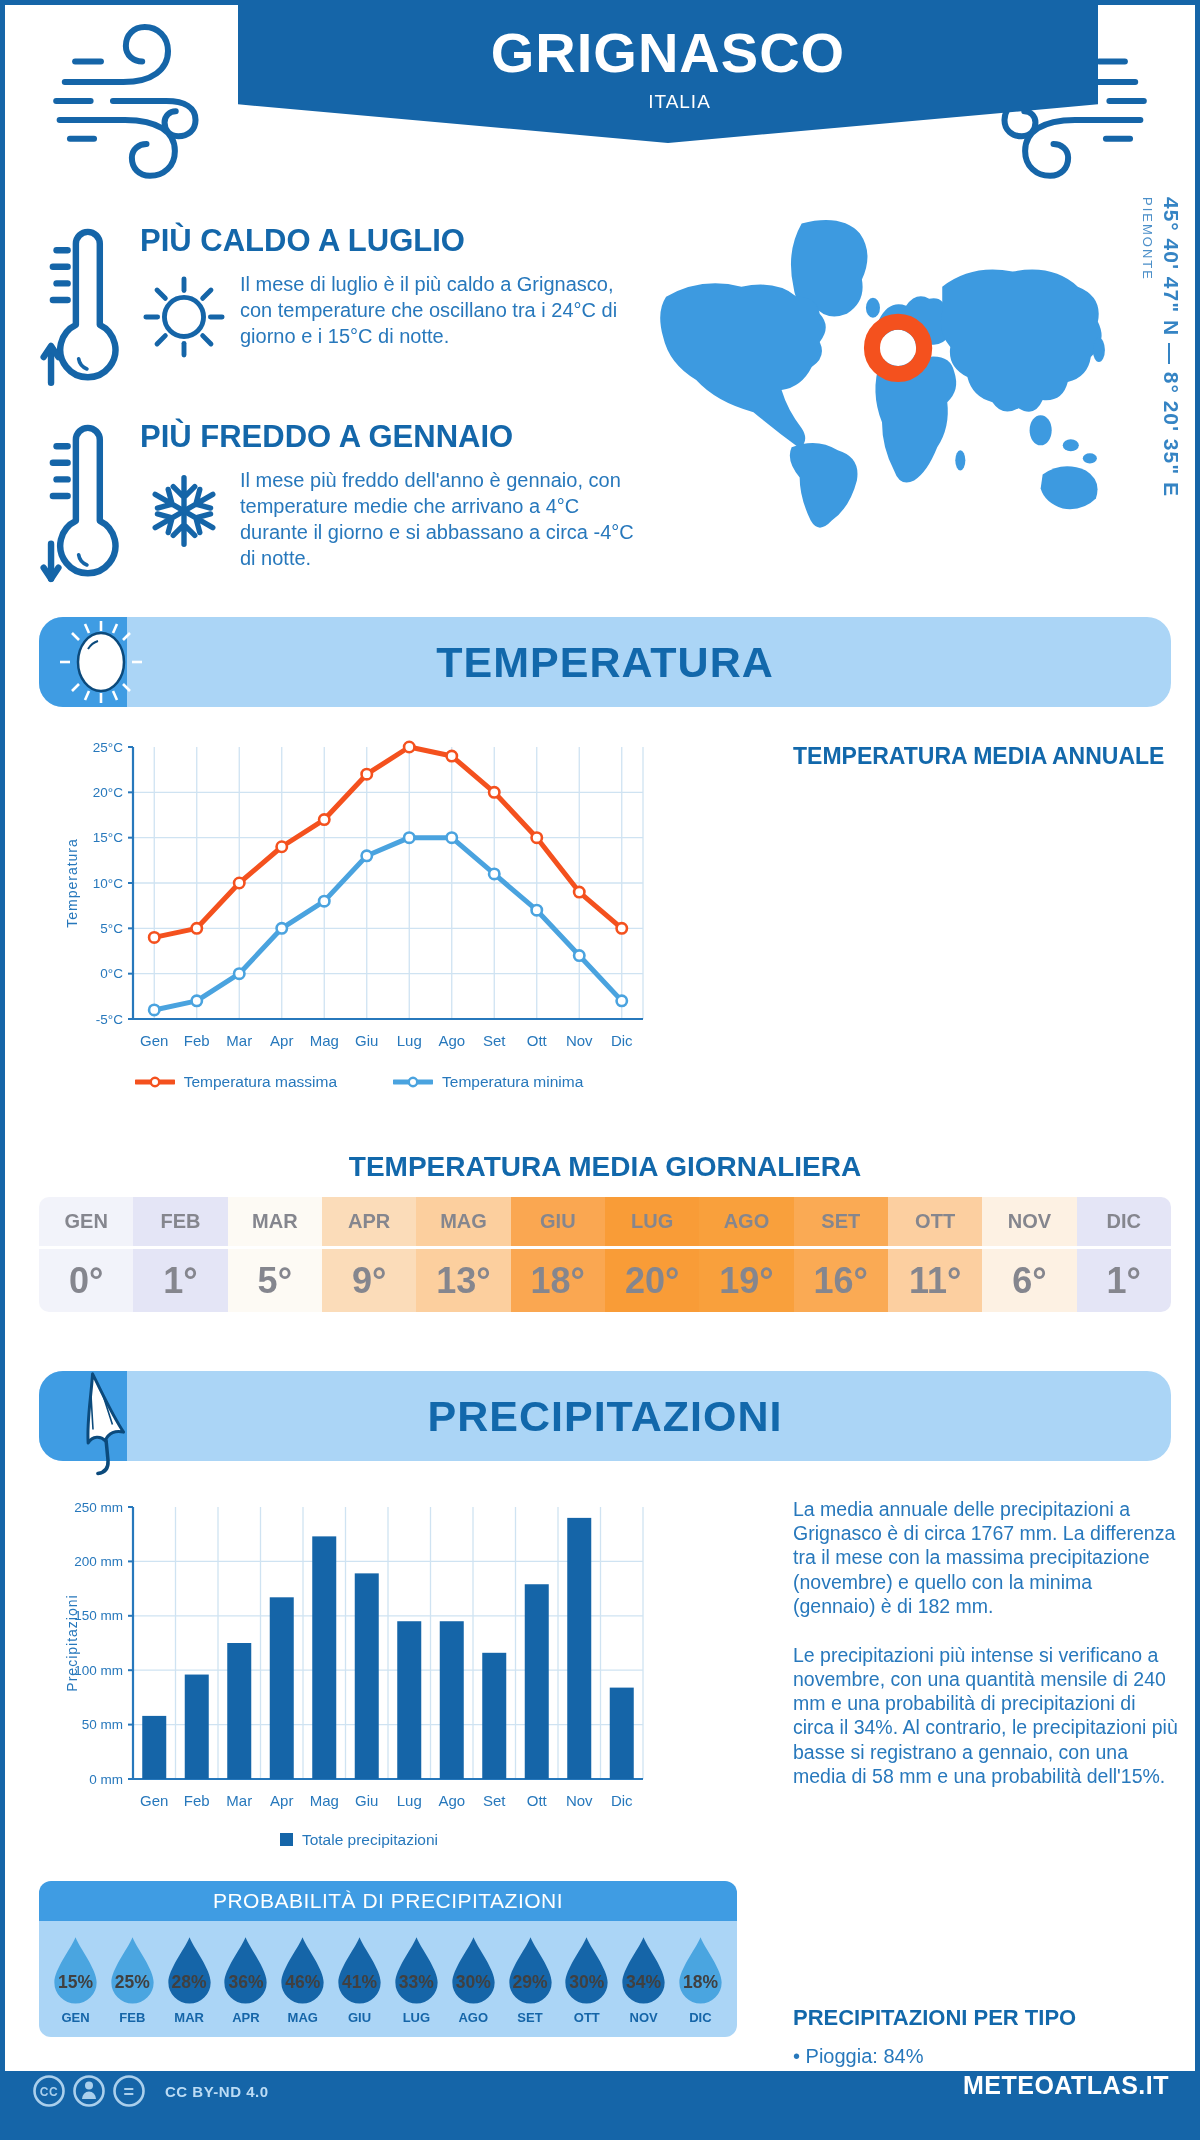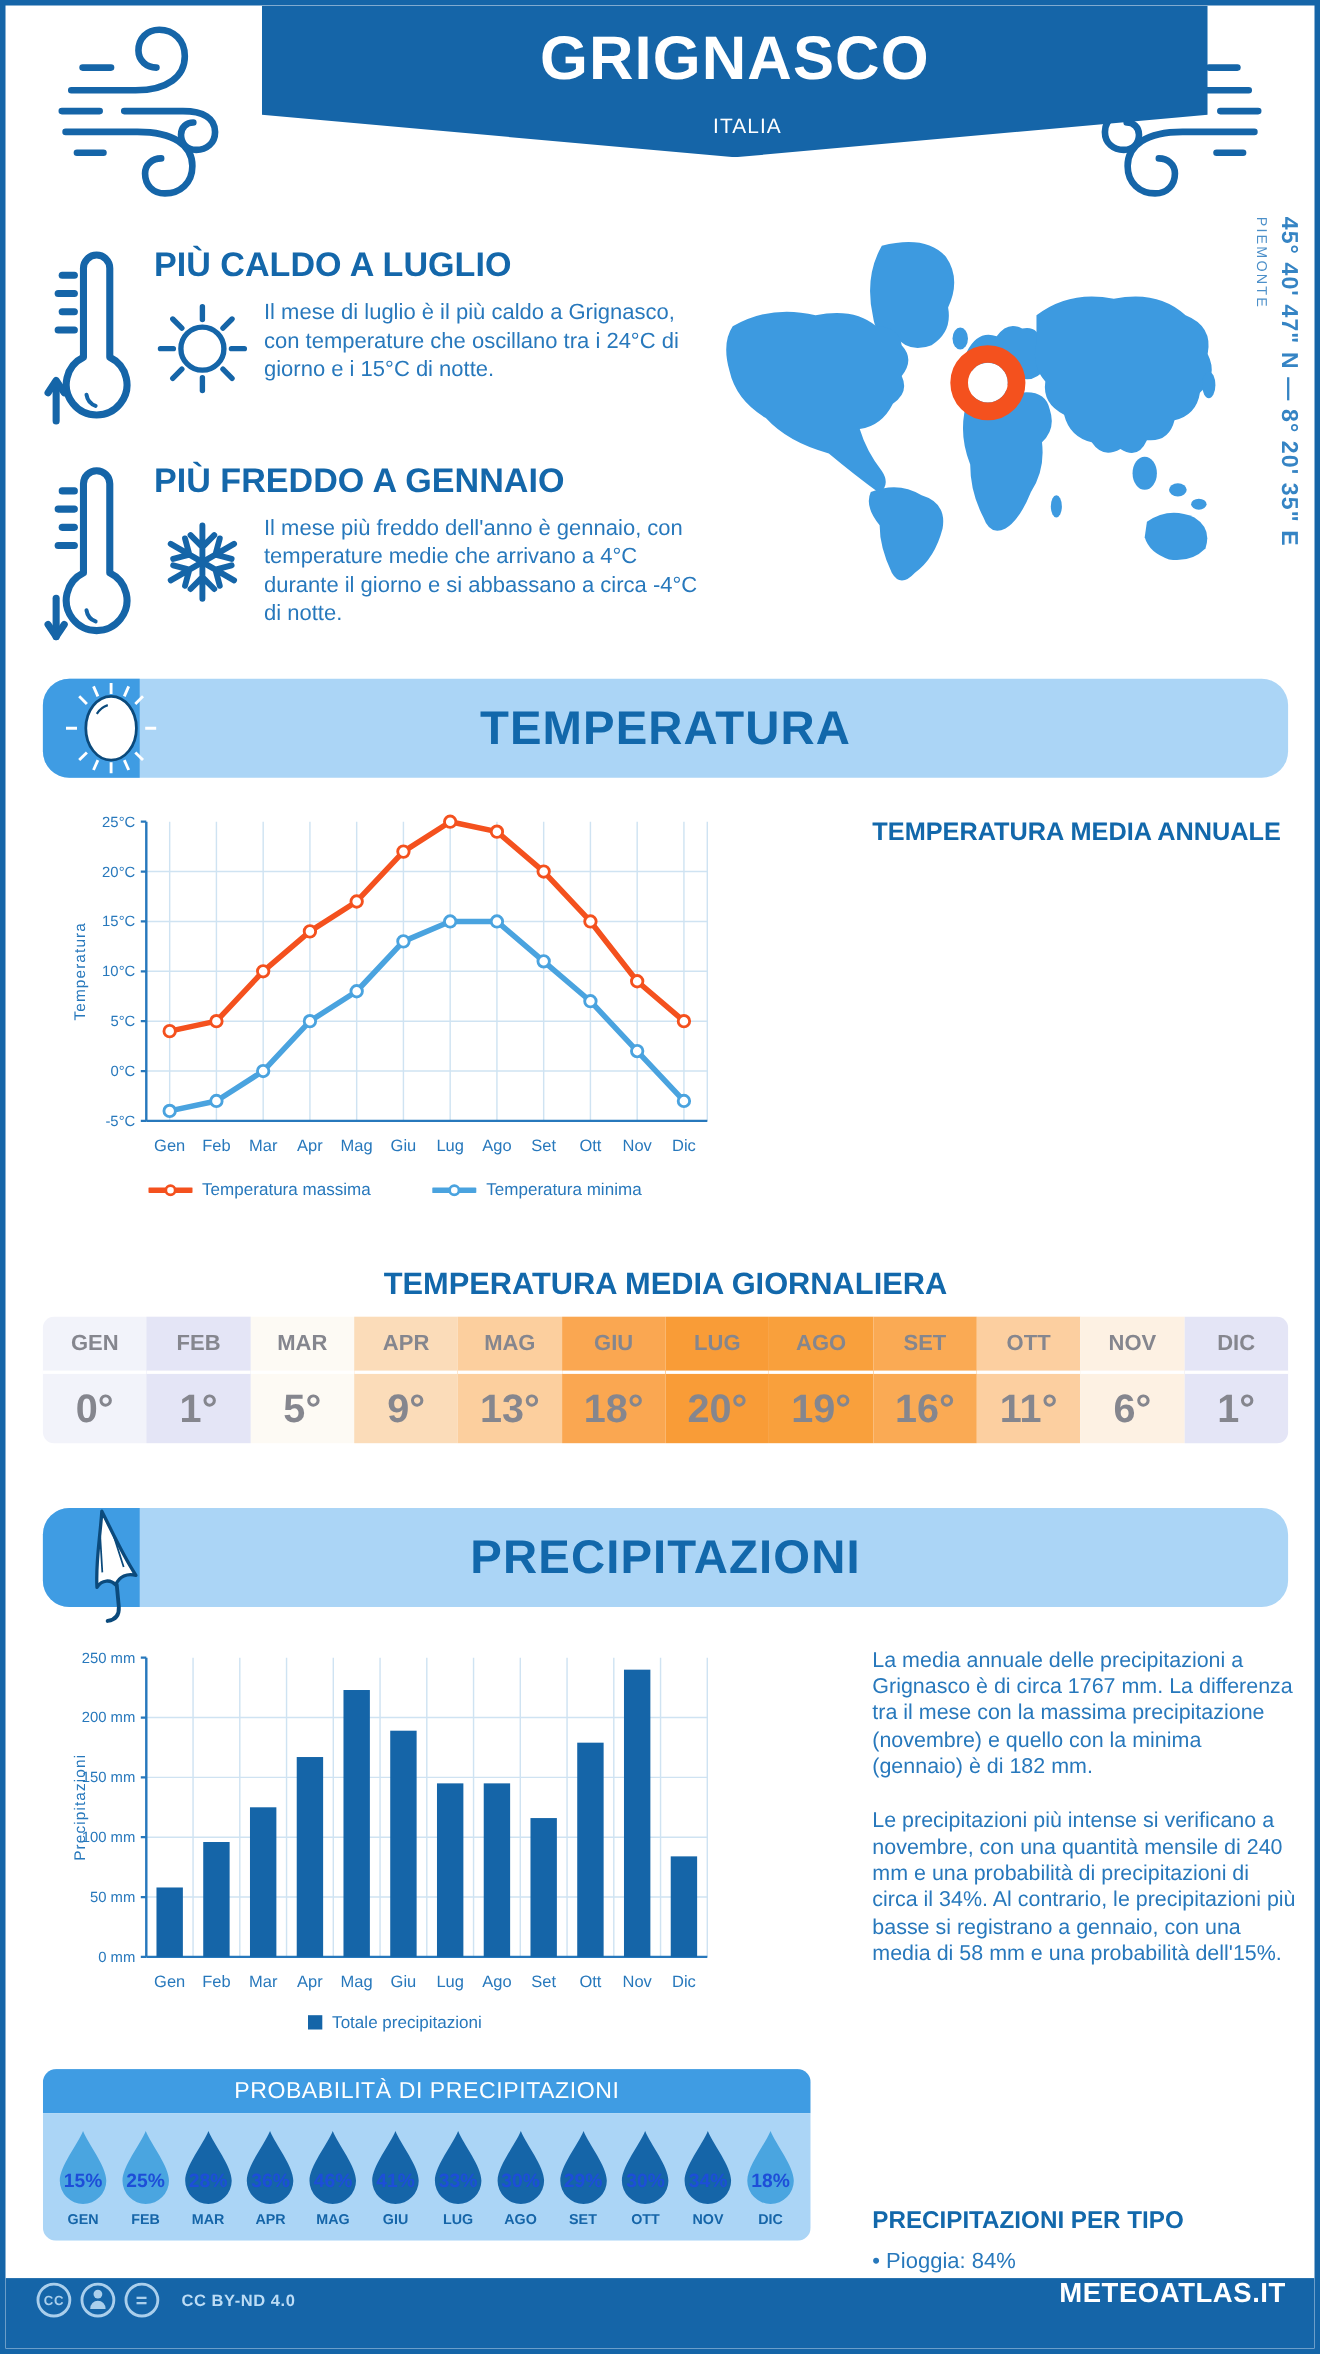--- a/index.html
+++ b/index.html
@@ -4,21 +4,21 @@
 <style>
   html,body{margin:0;padding:0;background:#fff;}
   .page{position:relative;width:1200px;height:2140px;box-sizing:border-box;border:5px solid #1565a8;
         background:#fff;font-family:"Liberation Sans",sans-serif;overflow:hidden;}
   svg text{font-family:"Liberation Sans",sans-serif;}
 
   
   .banner{position:absolute;left:233px;top:0;width:860px;height:138px;background:#1565a8;
           clip-path:polygon(0 0,100% 0,100% 72%,50% 100%,0 72%);color:#fff;text-align:center;}
   .banner .city{font-size:56px;font-weight:bold;letter-spacing:1px;margin-top:15px;}
-  .banner .country{font-size:19px;margin-top:20px;letter-spacing:1px;padding-left:23px;}
+  .banner .country{font-size:19px;margin-top:6px;letter-spacing:1px;padding-left:23px;}
   .wind{position:absolute;top:10px;width:180px;height:172px;}
   .wind.left{left:30px;}
   .wind.right{right:30px;transform:scaleX(-1);}
 
   
   .hl{position:absolute;left:35px;width:612px;display:flex;gap:8px;margin-top:20px;}
   .hl1{top:194px;} .hl2{top:390px;}
   .thermo{width:92px;flex:none;}
   .hlmain{flex:1;}
   .hl h2{margin:4px 0 10px;font-size:31px;color:#1467aa;}
@@ -63,21 +63,21 @@
   
   .ptext{position:absolute;left:788px;top:1492px;width:386px;}
   .ptext p{margin:0 0 25px;font-size:19.5px;line-height:1.24;color:#2778bc;}
 
   
   .prob{position:absolute;left:34px;top:1876px;width:698px;border-radius:12px;overflow:hidden;}
   .phead{background:#3f9ce3;color:#fff;font-weight:normal;font-size:21px;text-align:center;padding:8px 0;letter-spacing:.5px;}
   .pbody{background:#abd5f6;display:flex;justify-content:space-between;padding:14px 10px 12px;}
   .slot{position:relative;width:53px;text-align:center;}
   .slot svg{display:block;margin:0 auto;}
-  .slot .pct{position:absolute;top:37px;left:0;right:0;color:#1d4ed8;font-weight:bold;font-size:17.5px;}
+  .slot .pct{position:absolute;top:37px;left:0;right:0;color:#404040;font-weight:bold;font-size:17.5px;}
   .slot .mon{margin-top:5px;font-size:13px;font-weight:bold;color:#1565a8;}
 
   .ptipo{position:absolute;left:788px;top:2000px;width:386px;}
   .ptipo h4{margin:0 0 14px;font-size:22px;color:#1268ab;}
   .ptipo .bullet{font-size:20px;color:#2778bc;margin-bottom:11px;}
 
   
   .footer{position:absolute;left:0;right:0;bottom:0;height:64px;background:#1565a8;display:flex;align-items:flex-start;justify-content:space-between;padding:0 26px;}
   .fleft{display:flex;align-items:center;gap:14px;color:#bcdcf5;font-weight:bold;font-size:15px;letter-spacing:.5px;}
   .fsite{color:#fff;font-weight:bold;font-size:25px;letter-spacing:.5px;}

